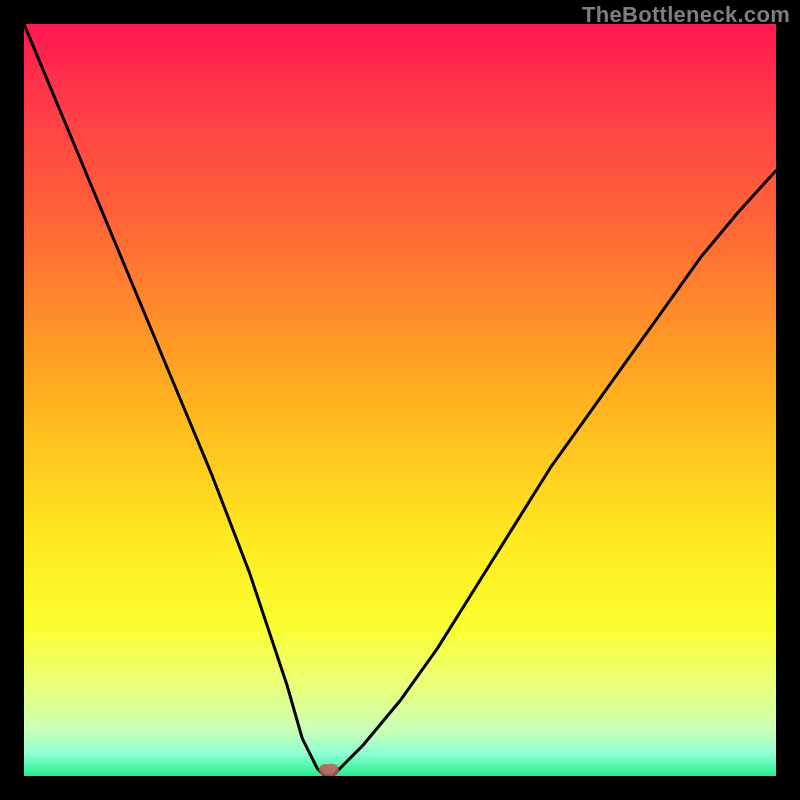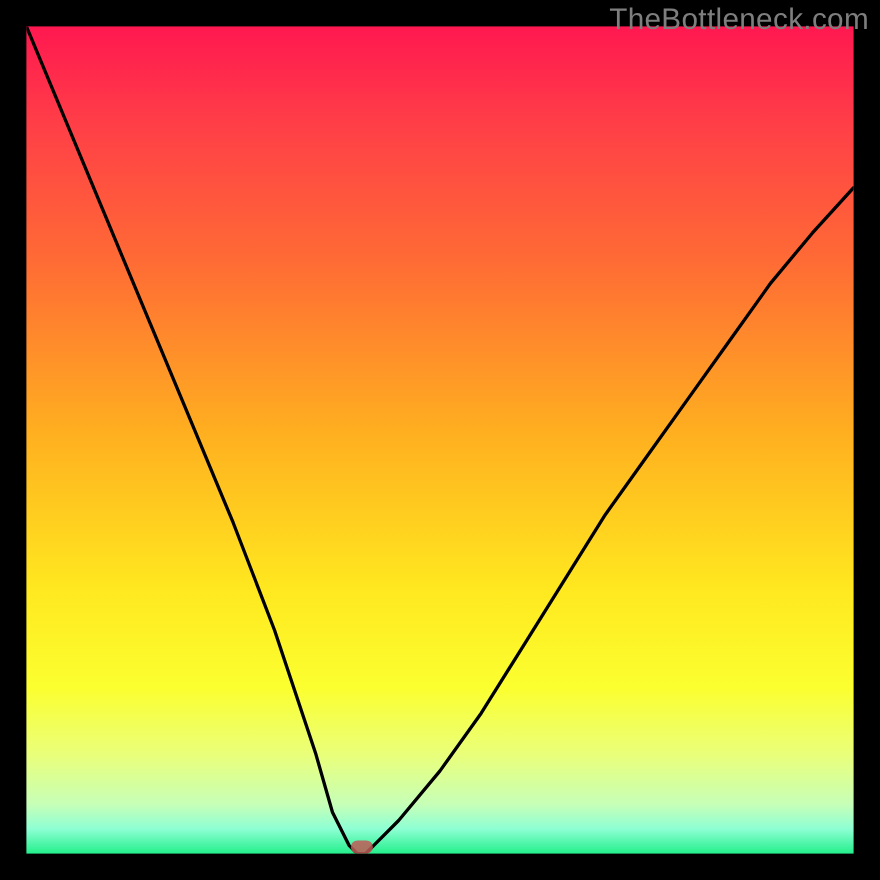--- a/index.html
+++ b/index.html
@@ -27,22 +27,22 @@
       #eaff7a 88%,
       #c7ffb7 94%,
       #8effd4 97%,
       #24ef8c 100%
     );
   }
   .watermark {
     position: absolute;
     top: 2px;
     right: 10px;
-    font-size: 27px;
-    font-weight: 400;
+    font-size: 22px;
+    font-weight: 700;
     color: #7e7e7e;
     user-select: none;
     letter-spacing: 0.3px;
     text-align: center;
   }
   svg.curve {
     position: absolute;
     left: 0;
     top: 0;
     width: 752px;

